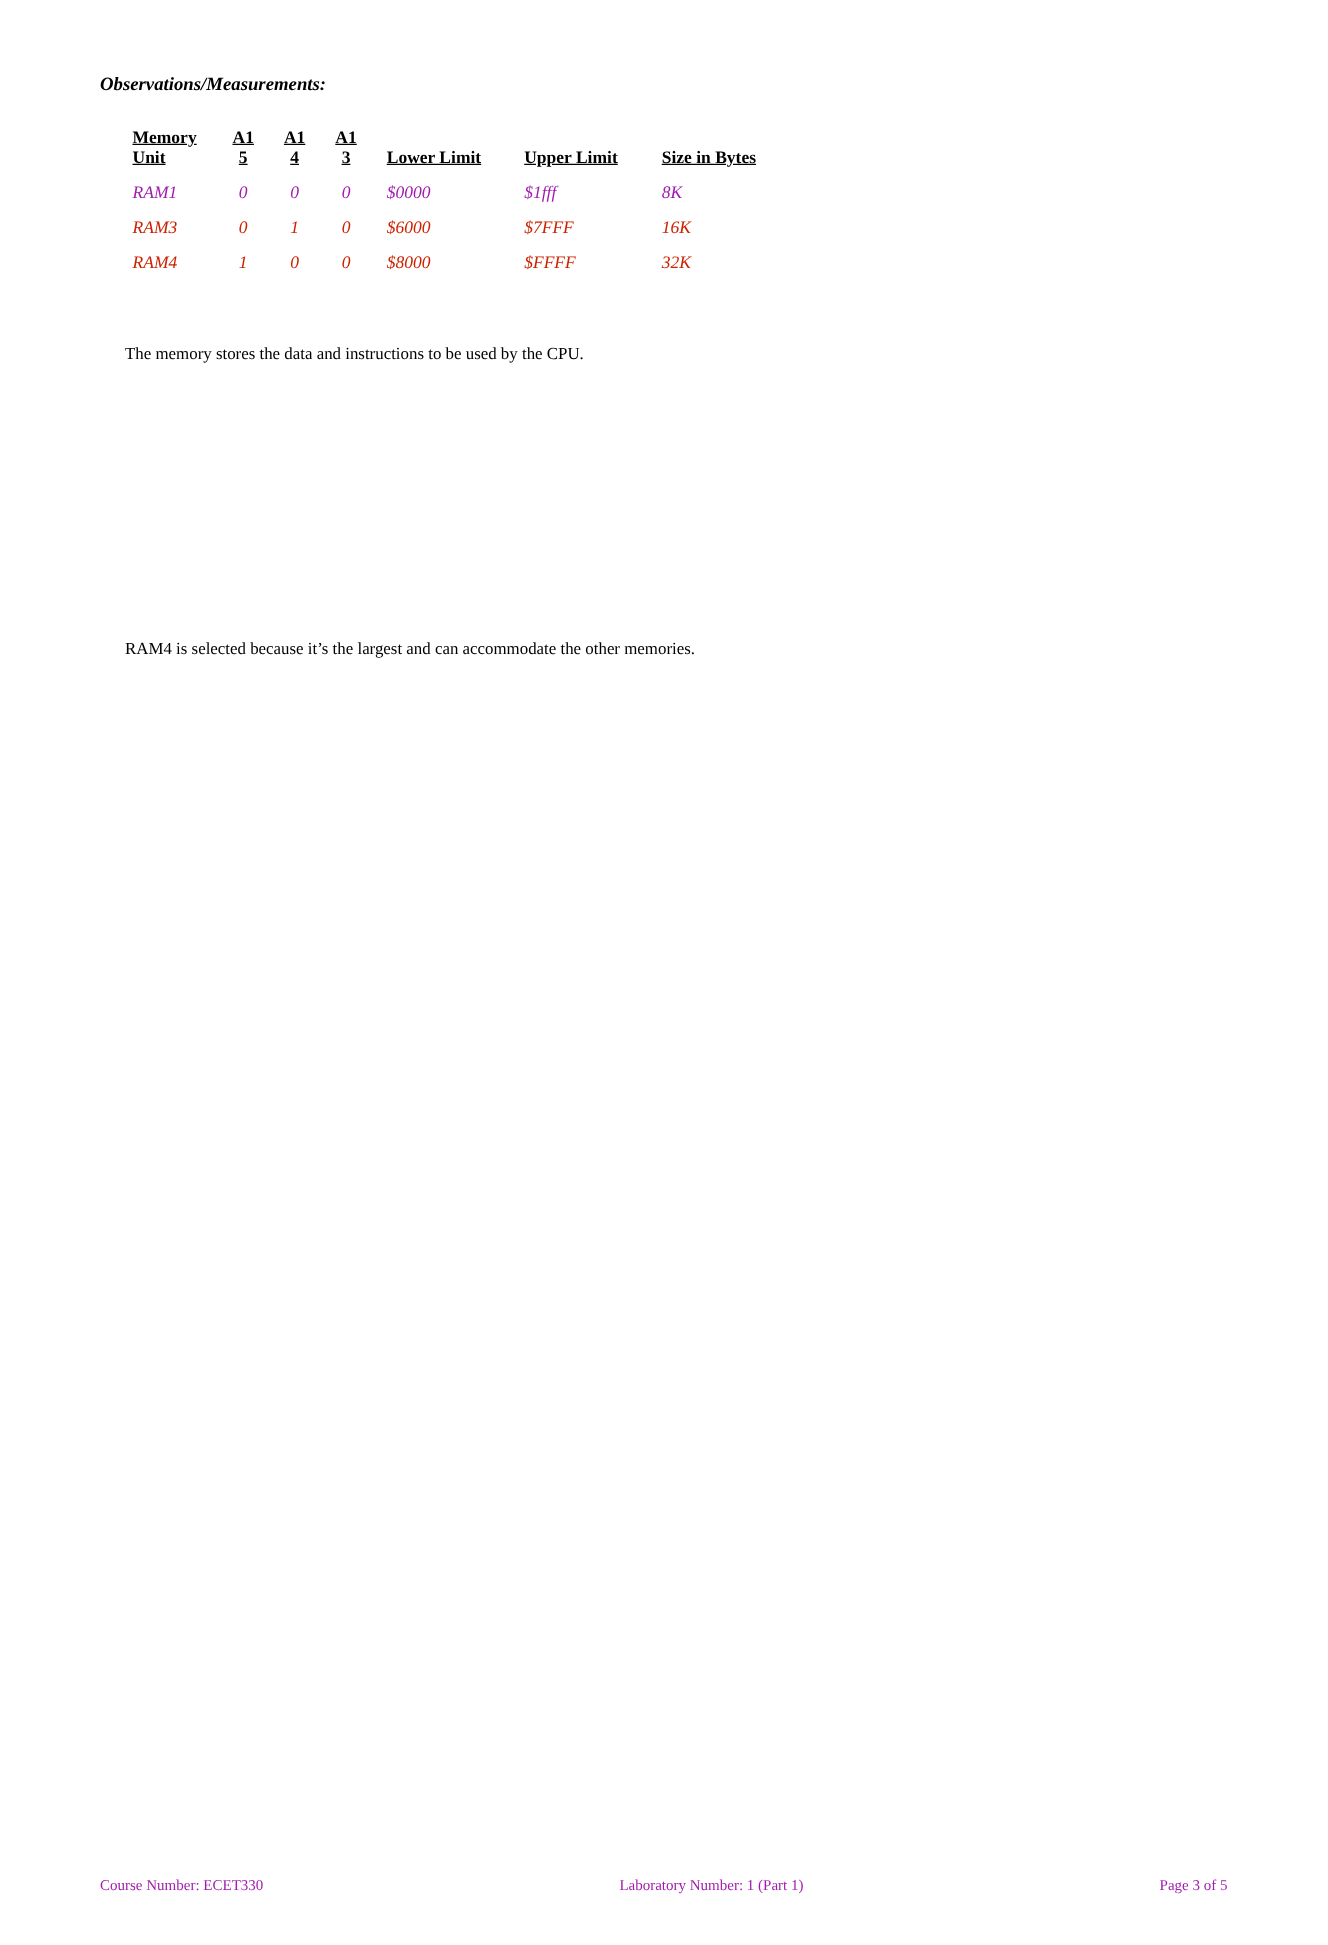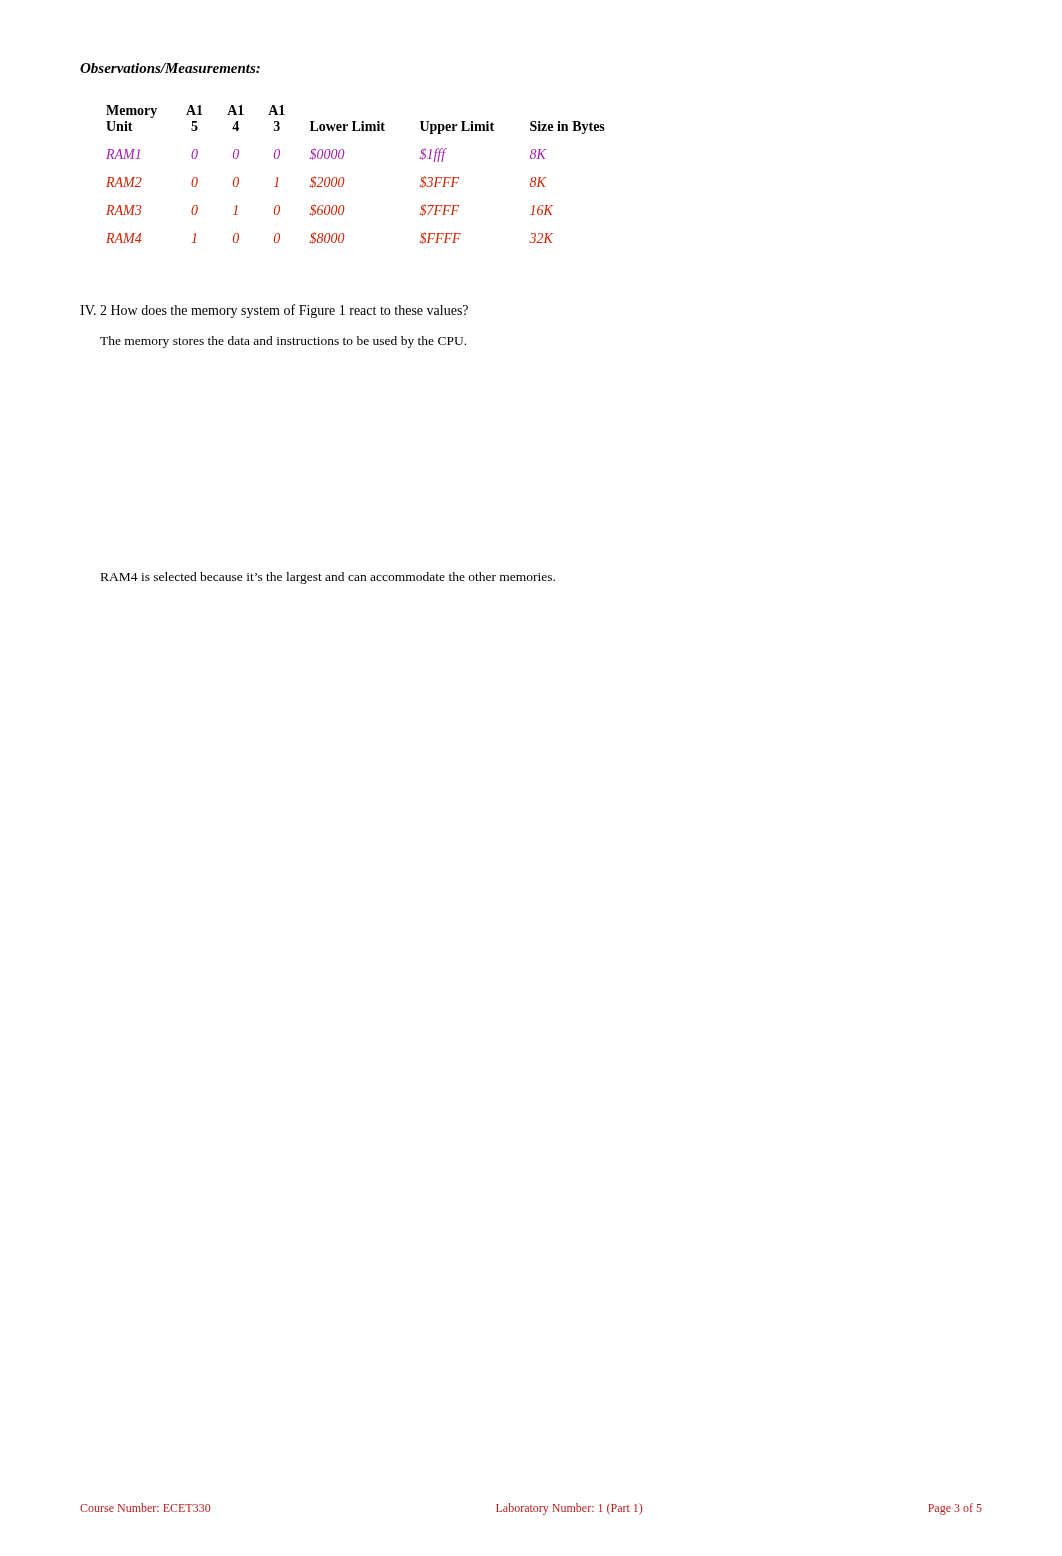--- a/index.html
+++ b/index.html
@@ -31,20 +31,21 @@
       border-collapse: collapse;
       margin-left: 20px;
       margin-bottom: 30px;
     }
     table th {
       font-weight: bold;
       font-size: 14px;
       padding: 6px 18px 6px 6px;
       text-align: left;
       vertical-align: bottom;
+      text-decoration: underline;
     }
     table td {
       font-style: italic;
       padding: 6px 18px 6px 6px;
       text-align: left;
       vertical-align: middle;
       font-size: 14px;
     }
     .col-memory { min-width: 80px; }
     .col-a15 { min-width: 40px; text-align: center; }
@@ -69,21 +70,21 @@
       margin-bottom: 30px;
     }
     .footer {
       position: absolute;
       bottom: 40px;
       left: 80px;
       right: 80px;
       display: flex;
       justify-content: space-between;
       font-size: 12px;
-      color: #b91c1c;
+      color: #a21caf;
     }
     .table-area {
       margin-top: 20px;
       margin-bottom: 10px;
     }
   </style>
 </head>
 <body>
 
 <div class="page">
@@ -121,29 +122,20 @@
         <tr>
           <td class="col-memory black-cell">RAM1</td>
           <td class="col-a15 black-cell">0</td>
           <td class="col-a14 black-cell">0</td>
           <td class="col-a13 black-cell">0</td>
           <td class="col-lower black-cell">$0000</td>
           <td class="col-upper black-cell">$1fff</td>
           <td class="col-size black-cell">8K</td>
         </tr>
 
-        <tr>
-          <td class="col-memory red">RAM2</td>
-          <td class="col-a15 red">0</td>
-          <td class="col-a14 red">0</td>
-          <td class="col-a13 red">1</td>
-          <td class="col-lower red">$2000</td>
-          <td class="col-upper red">$3FFF</td>
-          <td class="col-size red">8K</td>
-        </tr>
 
         <tr>
           <td class="col-memory red">RAM3</td>
           <td class="col-a15 red">0</td>
           <td class="col-a14 red">1</td>
           <td class="col-a13 red">0</td>
           <td class="col-lower red">$6000</td>
           <td class="col-upper red">$7FFF</td>
           <td class="col-size red">16K</td>
         </tr>
@@ -155,23 +147,20 @@
           <td class="col-a13 red">0</td>
           <td class="col-lower red">$8000</td>
           <td class="col-upper red">$FFFF</td>
           <td class="col-size red">32K</td>
         </tr>
       </tbody>
     </table>
   </div>
 
   <div class="question-block" style="margin-top: 50px;">
-    <div class="question-text">
-      <span>IV. 2 </span><span>How does the memory system of Figure 1 react to these values?</span>
-    </div>
     <div class="answer-text">The memory stores the data and instructions to be used by the CPU.</div>
   </div>
 
   <div class="question-block" style="margin-top: 220px;">
     <div class="answer-text">RAM4 is selected because it’s the largest and can accommodate the other memories.</div>
   </div>
 
   <div class="footer">
     <span>Course Number: ECET330</span>
     <span>Laboratory Number: 1 (Part 1)</span>

